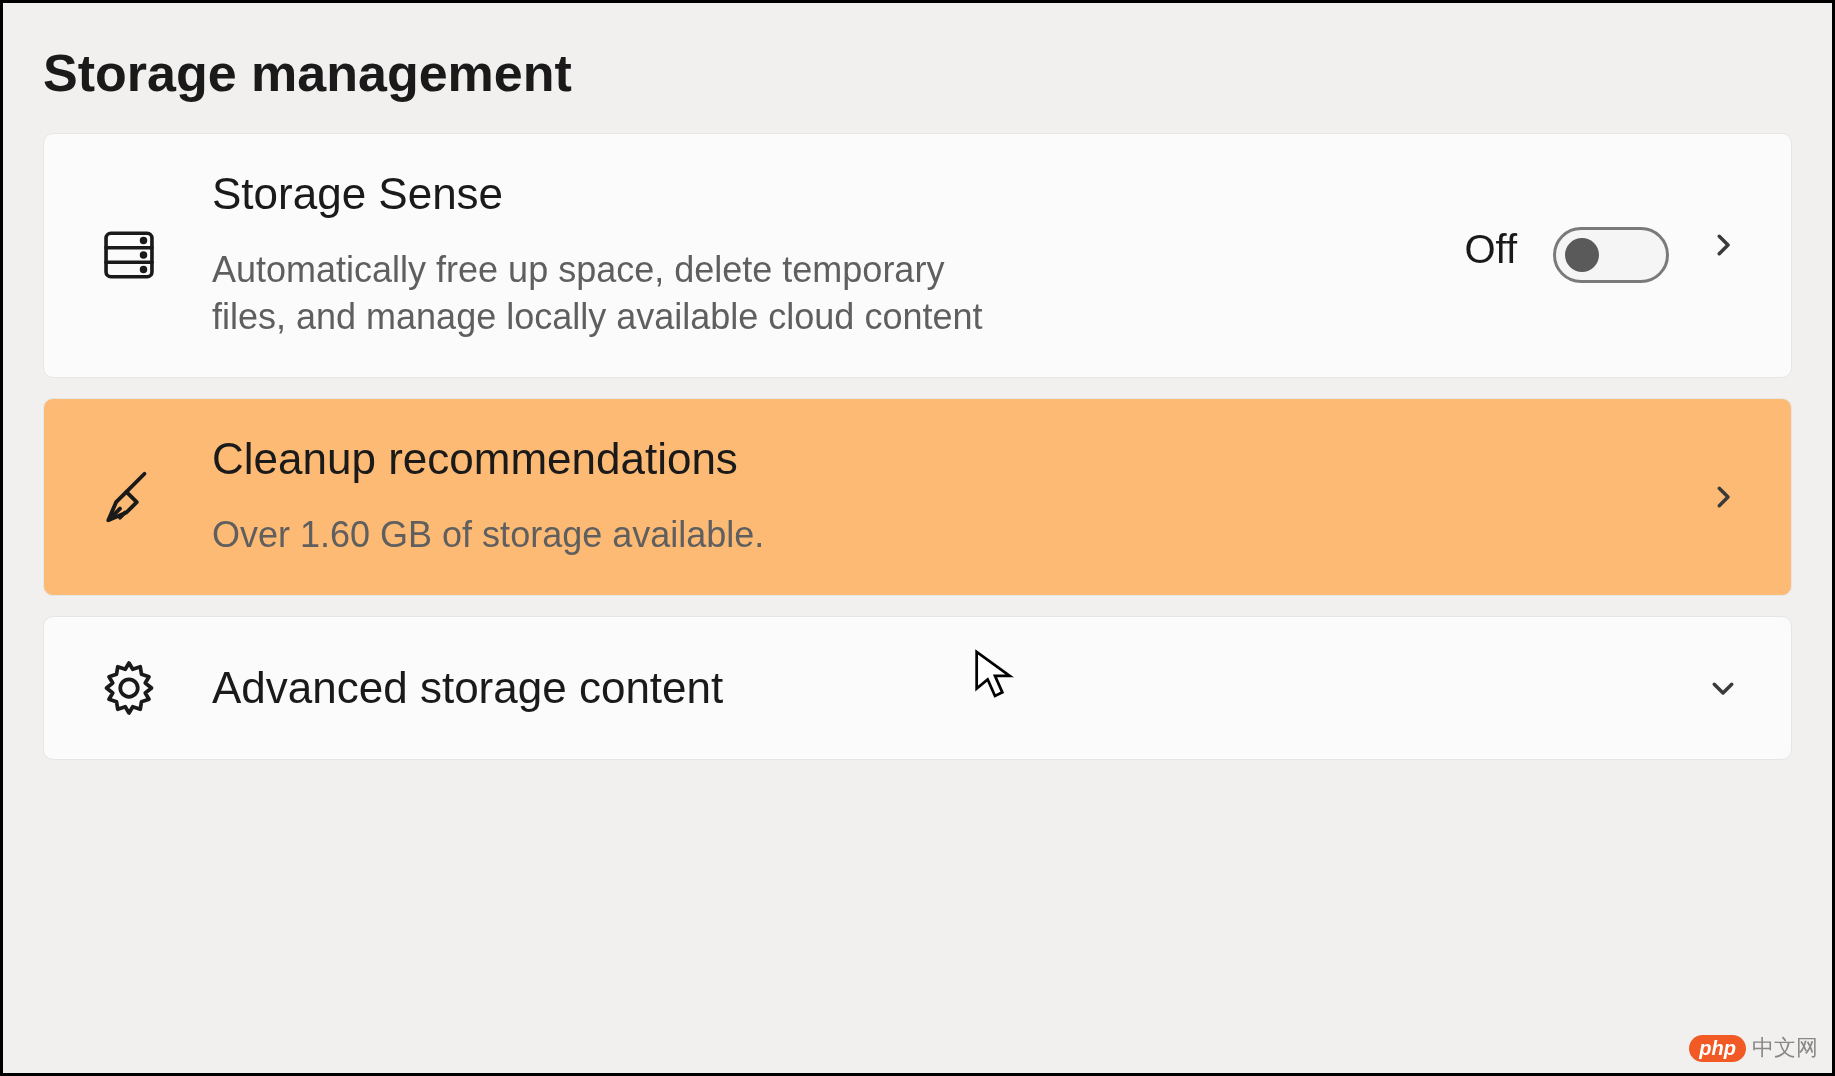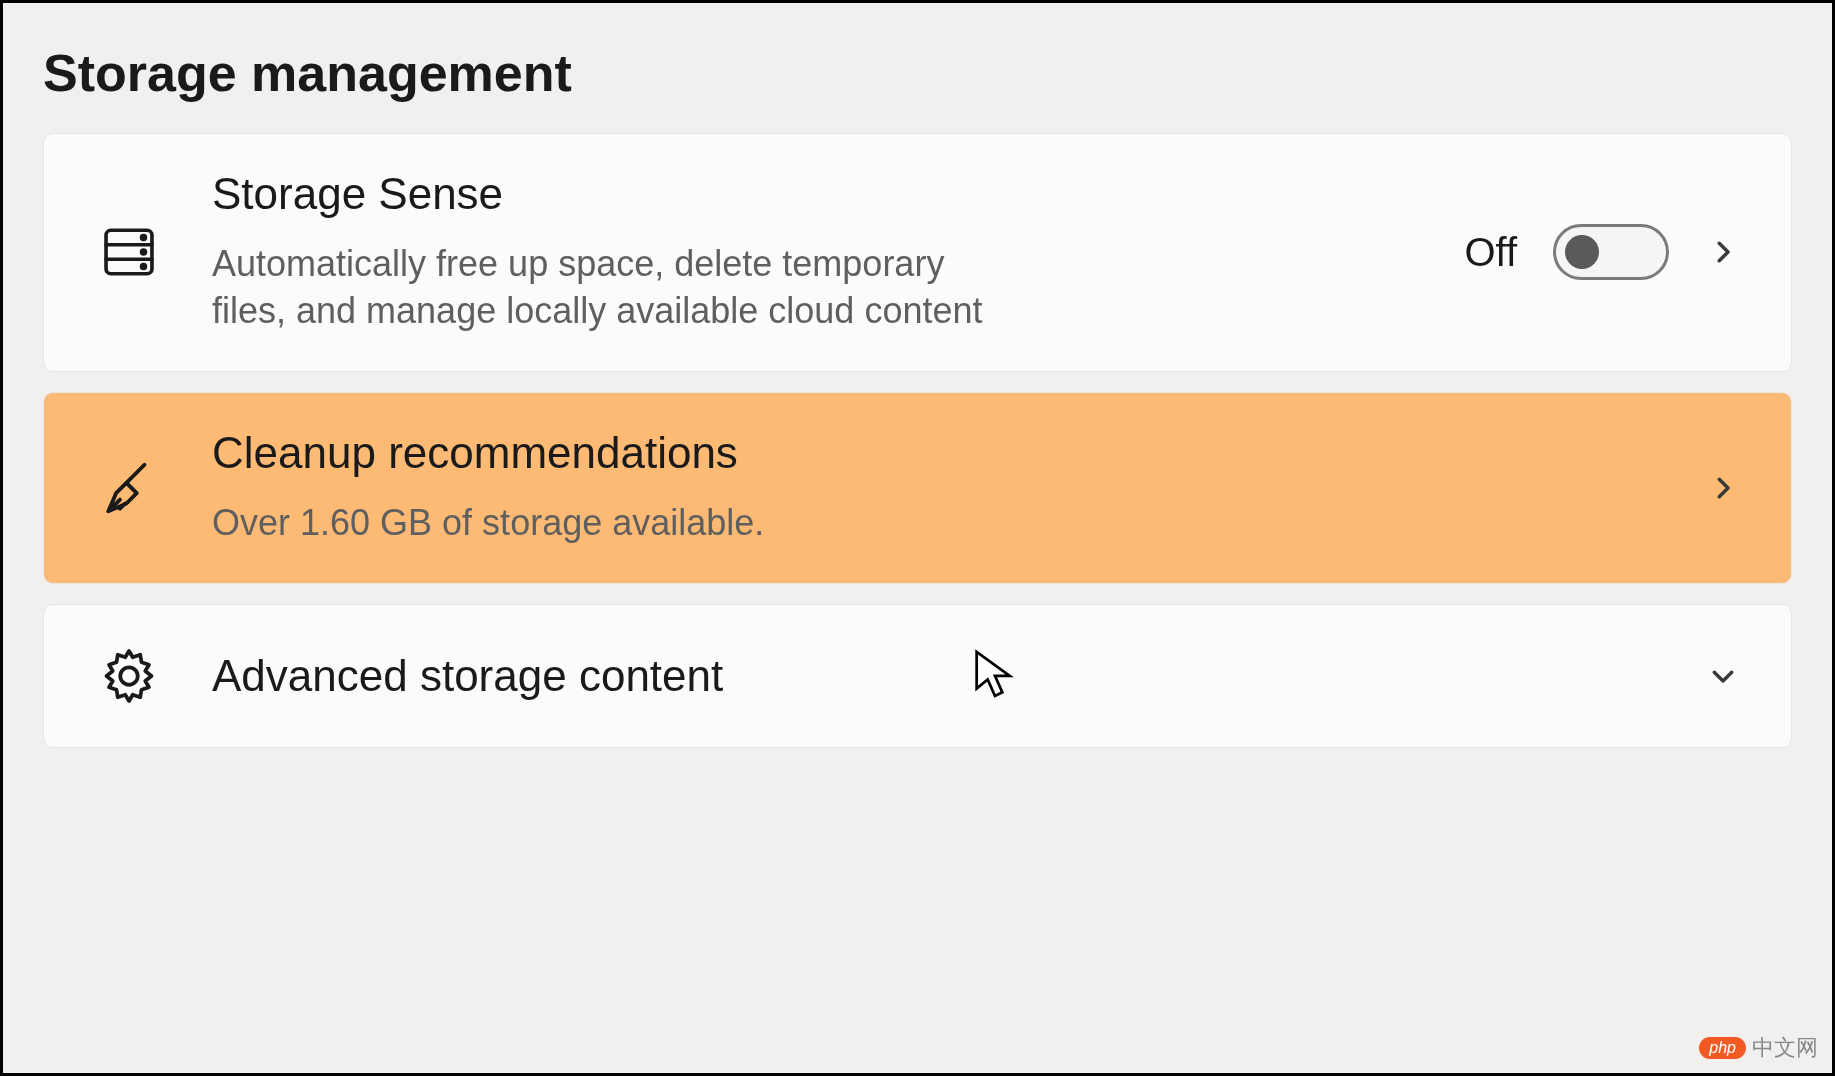--- a/index.html
+++ b/index.html
@@ -35,41 +35,41 @@
       height: 70px;
       flex: 0 0 70px;
       display: flex;
       align-items: center;
       justify-content: center;
     }
     .card-text {
       flex: 1 1 auto;
       display: flex;
       flex-direction: column;
-      gap: 23px;
+      gap: 8px;
     }
     .card-title {
       font-size: 44px;
       font-weight: 400;
       color: #1a1a1a;
       line-height: 1.1;
     }
     .card-desc {
       font-size: 36px;
       font-weight: 400;
       color: #5f5f5f;
       line-height: 1.3;
       max-width: 780px;
+      margin-top: 21px;
     }
     .card-desc-wide {
       max-width: none;
     }
     .card-right {
       display: flex;
-      align-items: center;
       gap: 36px;
       flex: 0 0 auto;
     }
     .toggle-state {
       font-size: 40px;
       color: #1a1a1a;
     }
     .toggle {
       width: 116px;
       height: 56px;
@@ -102,25 +102,25 @@
       display: flex;
       align-items: center;
       gap: 6px;
       font-size: 22px;
       color: #888;
       font-family: sans-serif;
     }
     .watermark .php-badge {
       background: #f15a24;
       color: #fff;
-      font-weight: 400;
+      font-weight: 700;
       font-style: italic;
       border-radius: 14px;
       padding: 2px 10px;
-      font-size: 16px;
+      font-size: 20px;
     }
     .cursor {
       position: absolute;
       left: 970px;
       top: 645px;
       pointer-events: none;
     }
   </style>
 </head>
 <body>

